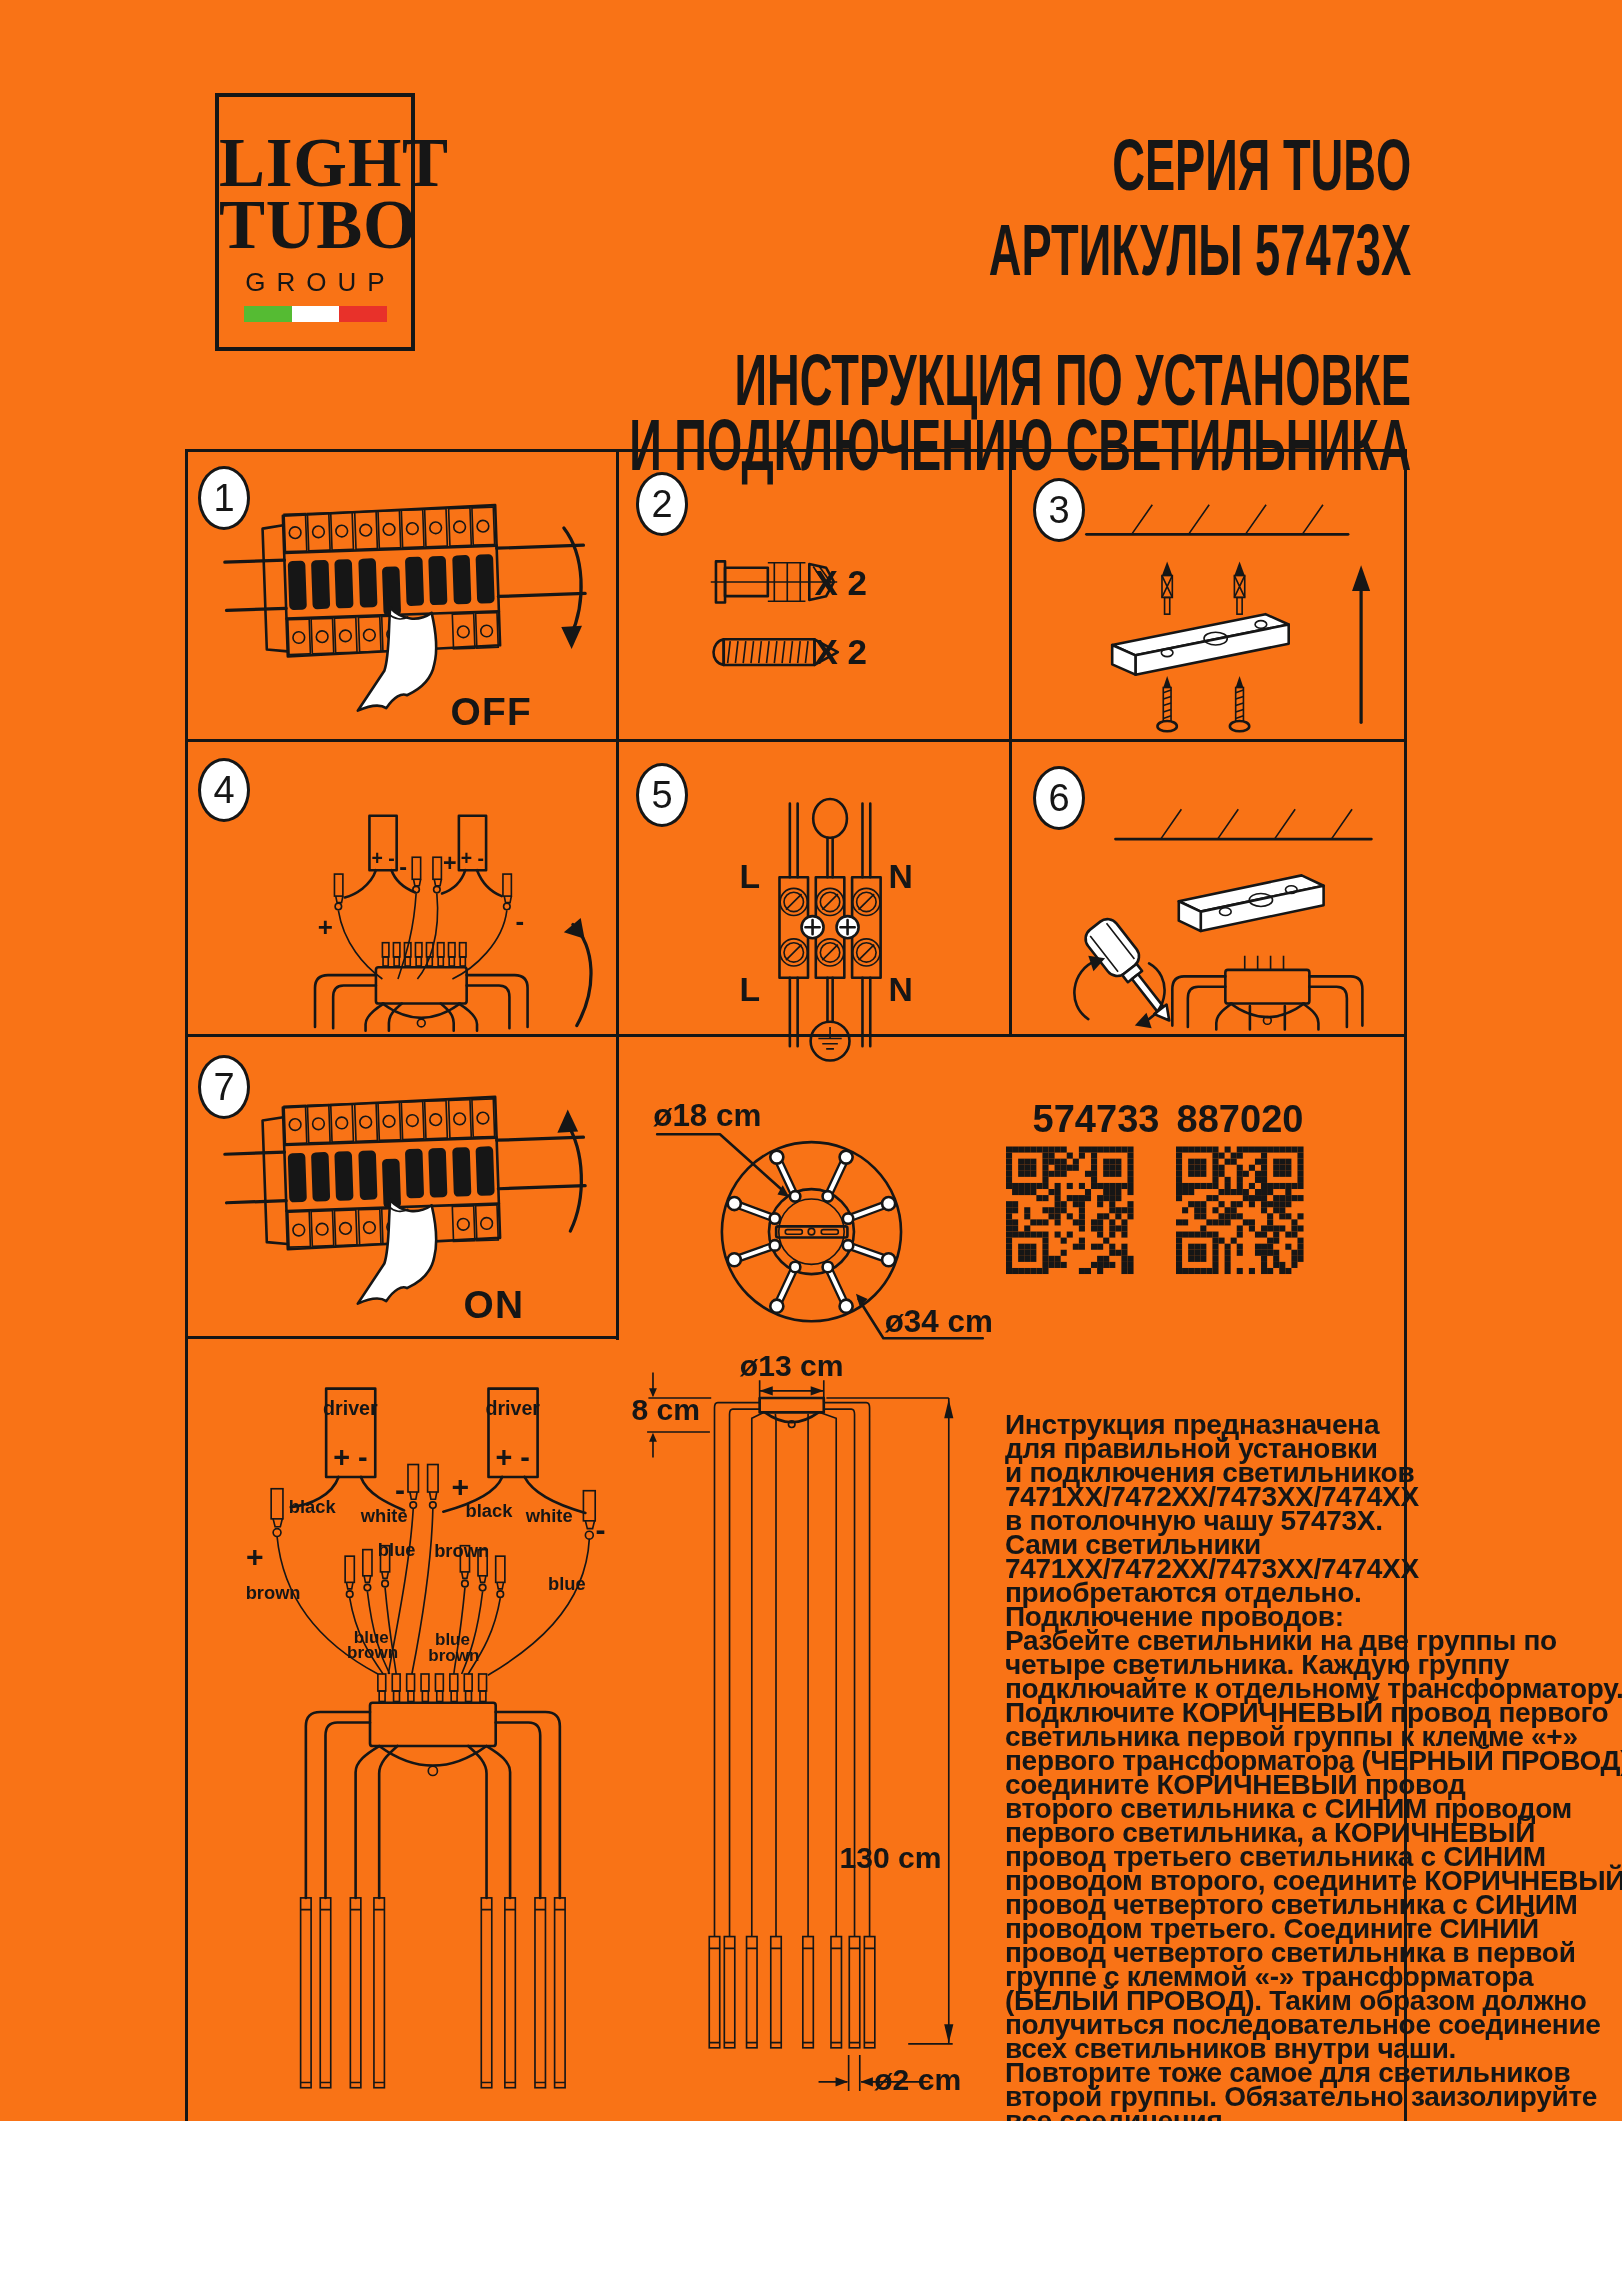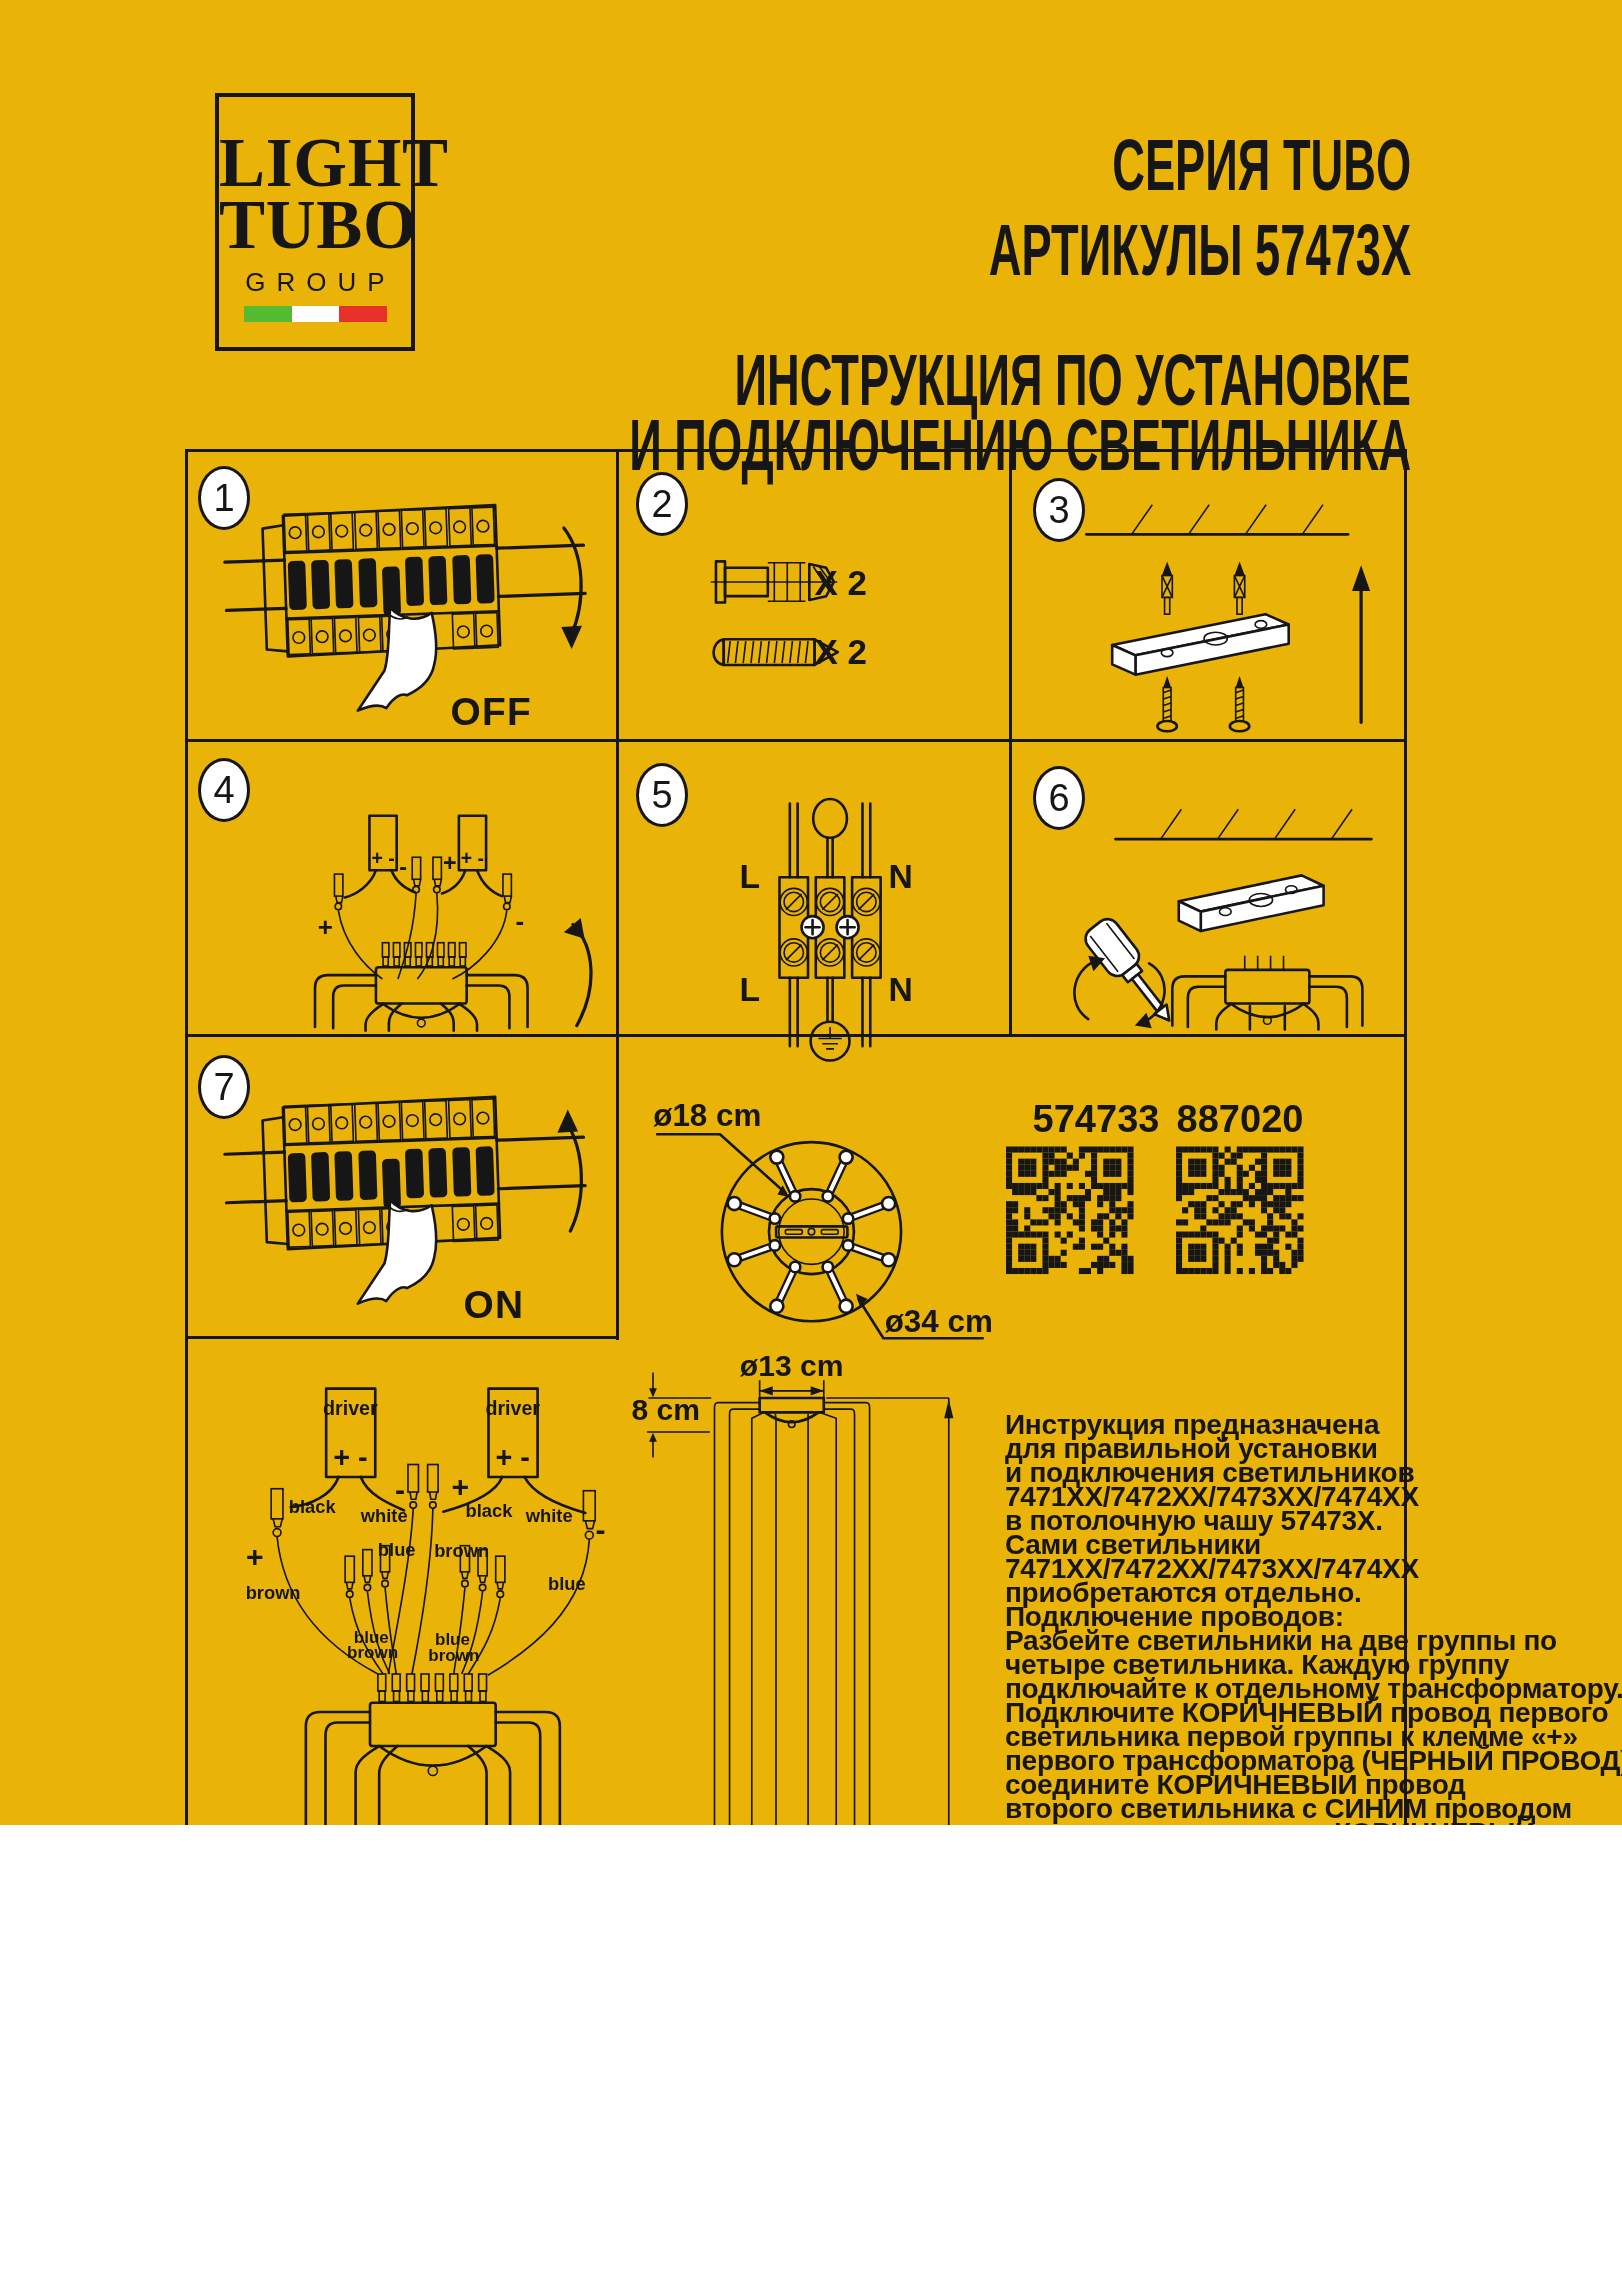--- a/index.html
+++ b/index.html
@@ -1,18 +1,18 @@
 <!DOCTYPE html>
 <html style="font-size:10.5px"><head>
 <meta charset="utf-8">
 <style>
   * { margin:0; padding:0; box-sizing:border-box; }
   html,body { background:#ffffff; }
   body { font-family:"Liberation Sans", sans-serif; color:#161616; }
-  #page { position:relative; width:1623px; height:1825px; background:#eab308; overflow:hidden; }
+  #page { position:relative; width:1623px; height:2121px; background:#f97316; overflow:hidden; }
   .abs { position:absolute; }
 
   
   .logo-box { left:215px; top:93px; width:200px; height:258px; border:4.6px solid #161616; text-align:center; }
   .logo-word { font-family:"Liberation Serif", serif; font-weight:bold; font-size:69px; line-height:0.90; letter-spacing:0.7px; }
   .logo-top { margin-top:35px; }
   .logo-group { margin-top:11px; font-family:"Liberation Sans",sans-serif; font-size:26px; font-weight:normal; letter-spacing:11px; text-indent:11px; }
   .flag { position:absolute; left:25px; bottom:25px; width:143px; height:15.7px; display:flex; }
   .flag span { flex:1; height:100%; }
 

